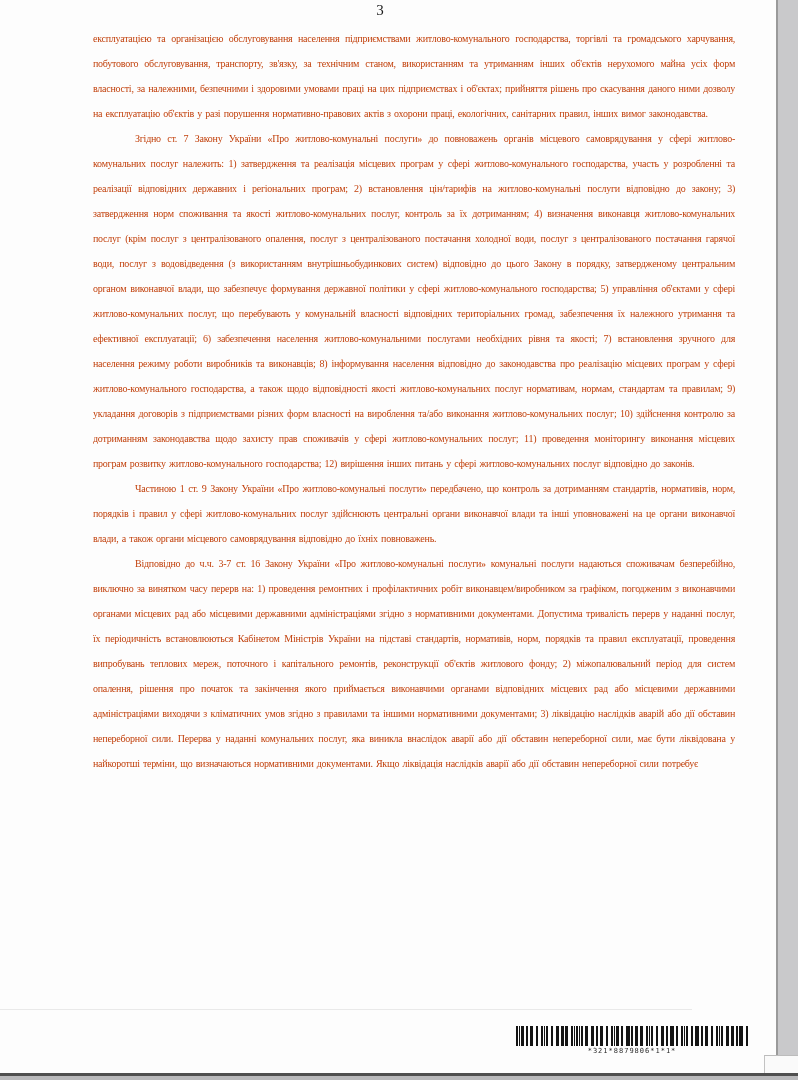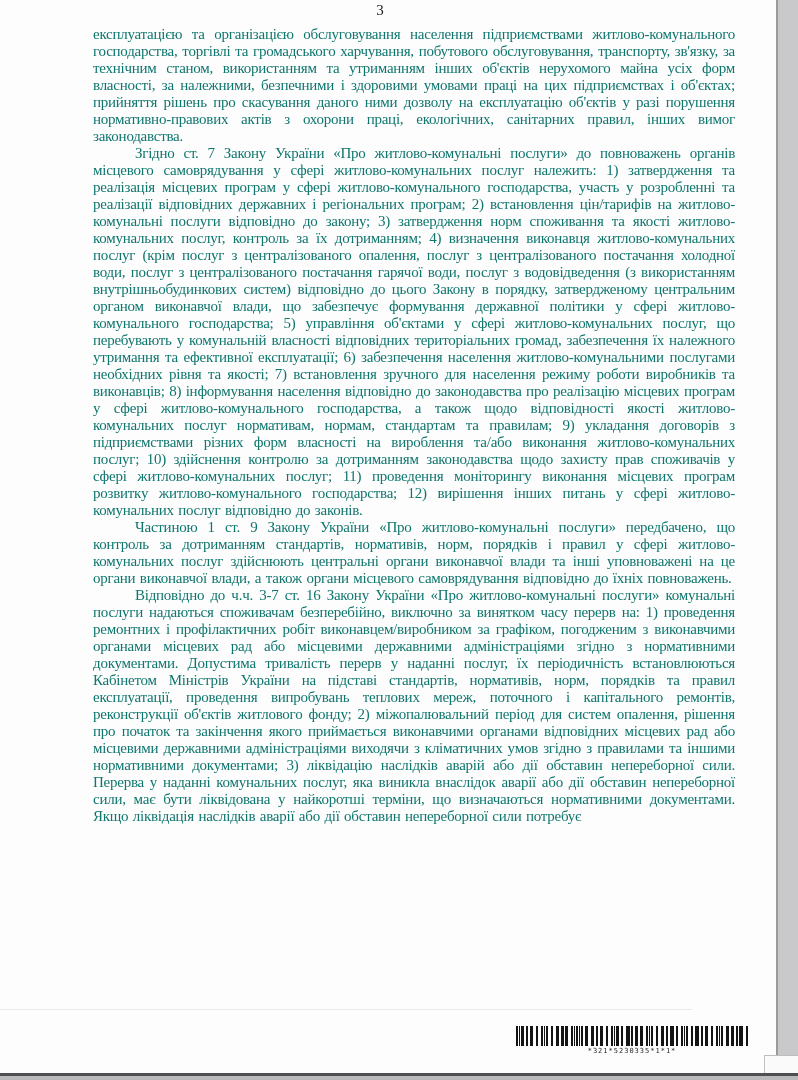--- a/index.html
+++ b/index.html
@@ -13,22 +13,22 @@
     background:#fdfdfd;
     border-right:2px solid #9a9a9a;
   }
   .page-number{
     position:absolute;left:372px;top:2px;width:16px;
     text-align:center;font-size:15px;color:#1c1c1c;
   }
   .text-block{
     position:absolute;left:93px;top:26px;width:642px;height:988px;
     overflow:hidden;
-    font-size:15px;line-height:17px;letter-spacing:-0.25px;
-    word-spacing:1px;color:#0f766e;text-align:justify;
+    font-size:10px;line-height:25px;letter-spacing:-0.25px;
+    word-spacing:1px;color:#c2410c;text-align:justify;
   }
   .para{margin:0;}
   .para.indent{text-indent:42px;}
   .artifact-line{
     position:absolute;left:0;top:1009px;width:692px;height:1px;
     background:#e9e9e9;
   }
   .barcode-wrap{
     position:absolute;left:516px;top:1026px;width:232px;height:32px;
   }
@@ -67,19 +67,19 @@
     <p class="para">експлуатацією та організацією обслуговування населення підприємствами житлово-комунального господарства, торгівлі та громадського харчування, побутового обслуговування, транспорту, зв'язку, за технічним станом, використанням та утриманням інших об'єктів нерухомого майна усіх форм власності, за належними, безпечними і здоровими умовами праці на цих підприємствах і об'єктах; прийняття рішень про скасування даного ними дозволу на експлуатацію об'єктів у разі порушення нормативно-правових актів з охорони праці, екологічних, санітарних правил, інших вимог законодавства.</p>
     <p class="para indent">Згідно ст. 7 Закону України «Про житлово-комунальні послуги» до повноважень органів місцевого самоврядування у сфері житлово-комунальних послуг належить: 1) затвердження та реалізація місцевих програм у сфері житлово-комунального господарства, участь у розробленні та реалізації відповідних державних і регіональних програм; 2) встановлення цін/тарифів на житлово-комунальні послуги відповідно до закону; 3) затвердження норм споживання та якості житлово-комунальних послуг, контроль за їх дотриманням; 4) визначення виконавця житлово-комунальних послуг (крім послуг з централізованого опалення, послуг з централізованого постачання холодної води, послуг з централізованого постачання гарячої води, послуг з водовідведення (з використанням внутрішньобудинкових систем) відповідно до цього Закону в порядку, затвердженому центральним органом виконавчої влади, що забезпечує формування державної політики у сфері житлово-комунального господарства; 5) управління об'єктами у сфері житлово-комунальних послуг, що перебувають у комунальній власності відповідних територіальних громад, забезпечення їх належного утримання та ефективної експлуатації; 6) забезпечення населення житлово-комунальними послугами необхідних рівня та якості; 7) встановлення зручного для населення режиму роботи виробників та виконавців; 8) інформування населення відповідно до законодавства про реалізацію місцевих програм у сфері житлово-комунального господарства, а також щодо відповідності якості житлово-комунальних послуг нормативам, нормам, стандартам та правилам; 9) укладання договорів з підприємствами різних форм власності на вироблення та/або виконання житлово-комунальних послуг; 10) здійснення контролю за дотриманням законодавства щодо захисту прав споживачів у сфері житлово-комунальних послуг; 11) проведення моніторингу виконання місцевих програм розвитку житлово-комунального господарства; 12) вирішення інших питань у сфері житлово-комунальних послуг відповідно до законів.</p>
     <p class="para indent">Частиною 1 ст. 9 Закону України «Про житлово-комунальні послуги» передбачено, що контроль за дотриманням стандартів, нормативів, норм, порядків і правил у сфері житлово-комунальних послуг здійснюють центральні органи виконавчої влади та інші уповноважені на це органи виконавчої влади, а також органи місцевого самоврядування відповідно до їхніх повноважень.</p>
     <p class="para indent">Відповідно до ч.ч. 3-7 ст. 16 Закону України «Про житлово-комунальні послуги» комунальні послуги надаються споживачам безперебійно, виключно за винятком часу перерв на: 1) проведення ремонтних і профілактичних робіт виконавцем/виробником за графіком, погодженим з виконавчими органами місцевих рад або місцевими державними адміністраціями згідно з нормативними документами. Допустима тривалість перерв у наданні послуг, їх періодичність встановлюються Кабінетом Міністрів України на підставі стандартів, нормативів, норм, порядків та правил експлуатації, проведення випробувань теплових мереж, поточного і капітального ремонтів, реконструкції об'єктів житлового фонду; 2) міжопалювальний період для систем опалення, рішення про початок та закінчення якого приймається виконавчими органами відповідних місцевих рад або місцевими державними адміністраціями виходячи з кліматичних умов згідно з правилами та іншими нормативними документами; 3) ліквідацію наслідків аварій або дії обставин непереборної сили. Перерва у наданні комунальних послуг, яка виникла внаслідок аварії або дії обставин непереборної сили, має бути ліквідована у найкоротші терміни, що визначаються нормативними документами. Якщо ліквідація наслідків аварії або дії обставин непереборної сили потребує</p>
   </div>
 
   <div class="artifact-line"></div>
 
   <div class="barcode-wrap">
     <div class="barcode-bars"></div>
-    <div class="barcode-label">*321*5230335*1*1*</div>
+    <div class="barcode-label">*321*8879806*1*1*</div>
   </div>
 </div>
 
 <div class="under-sheet"></div>
 <div class="bottom-line"></div>
 <div class="bottom-band"></div>
 
 </body></html>

